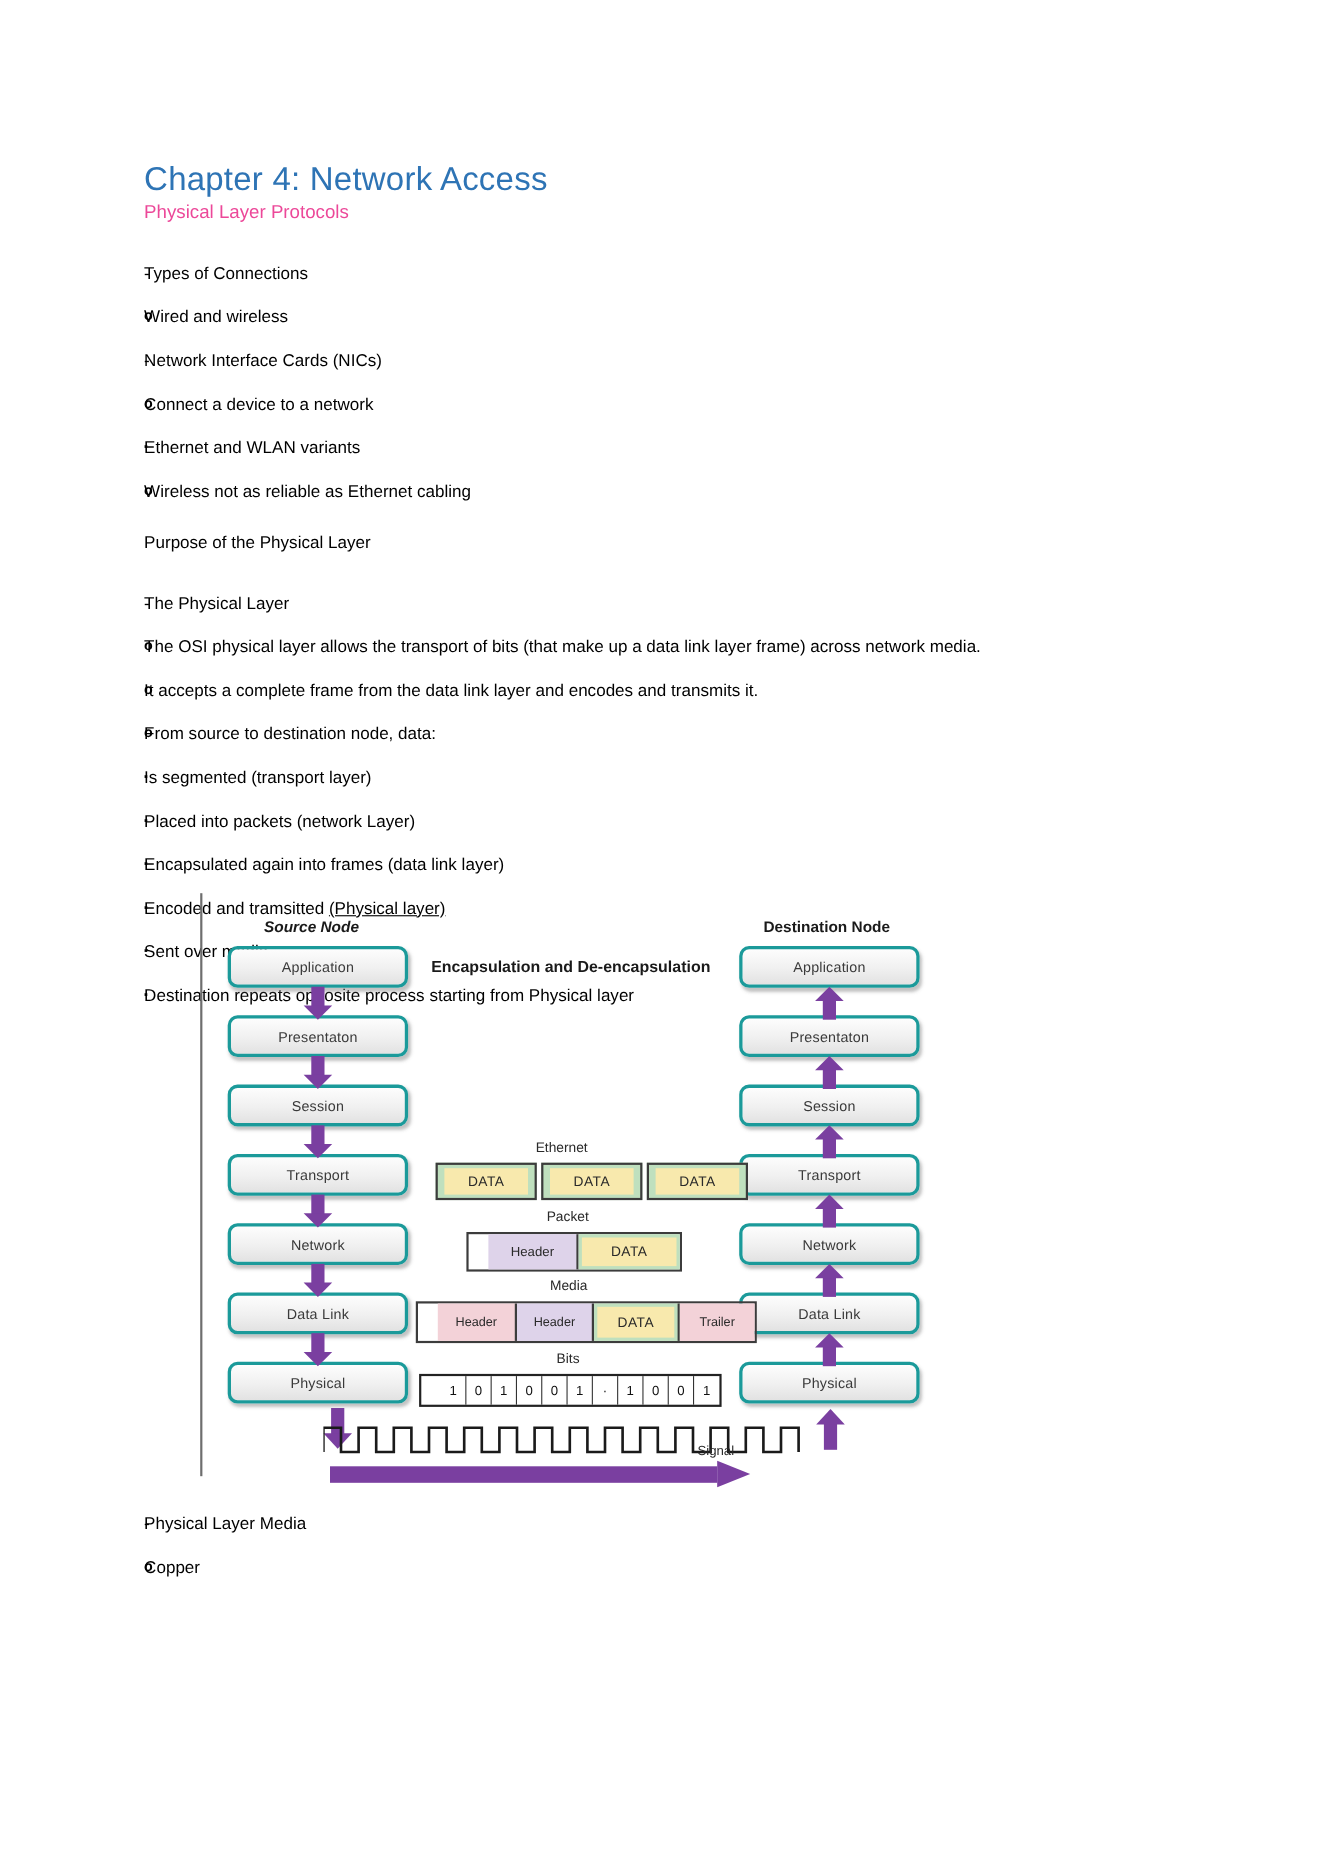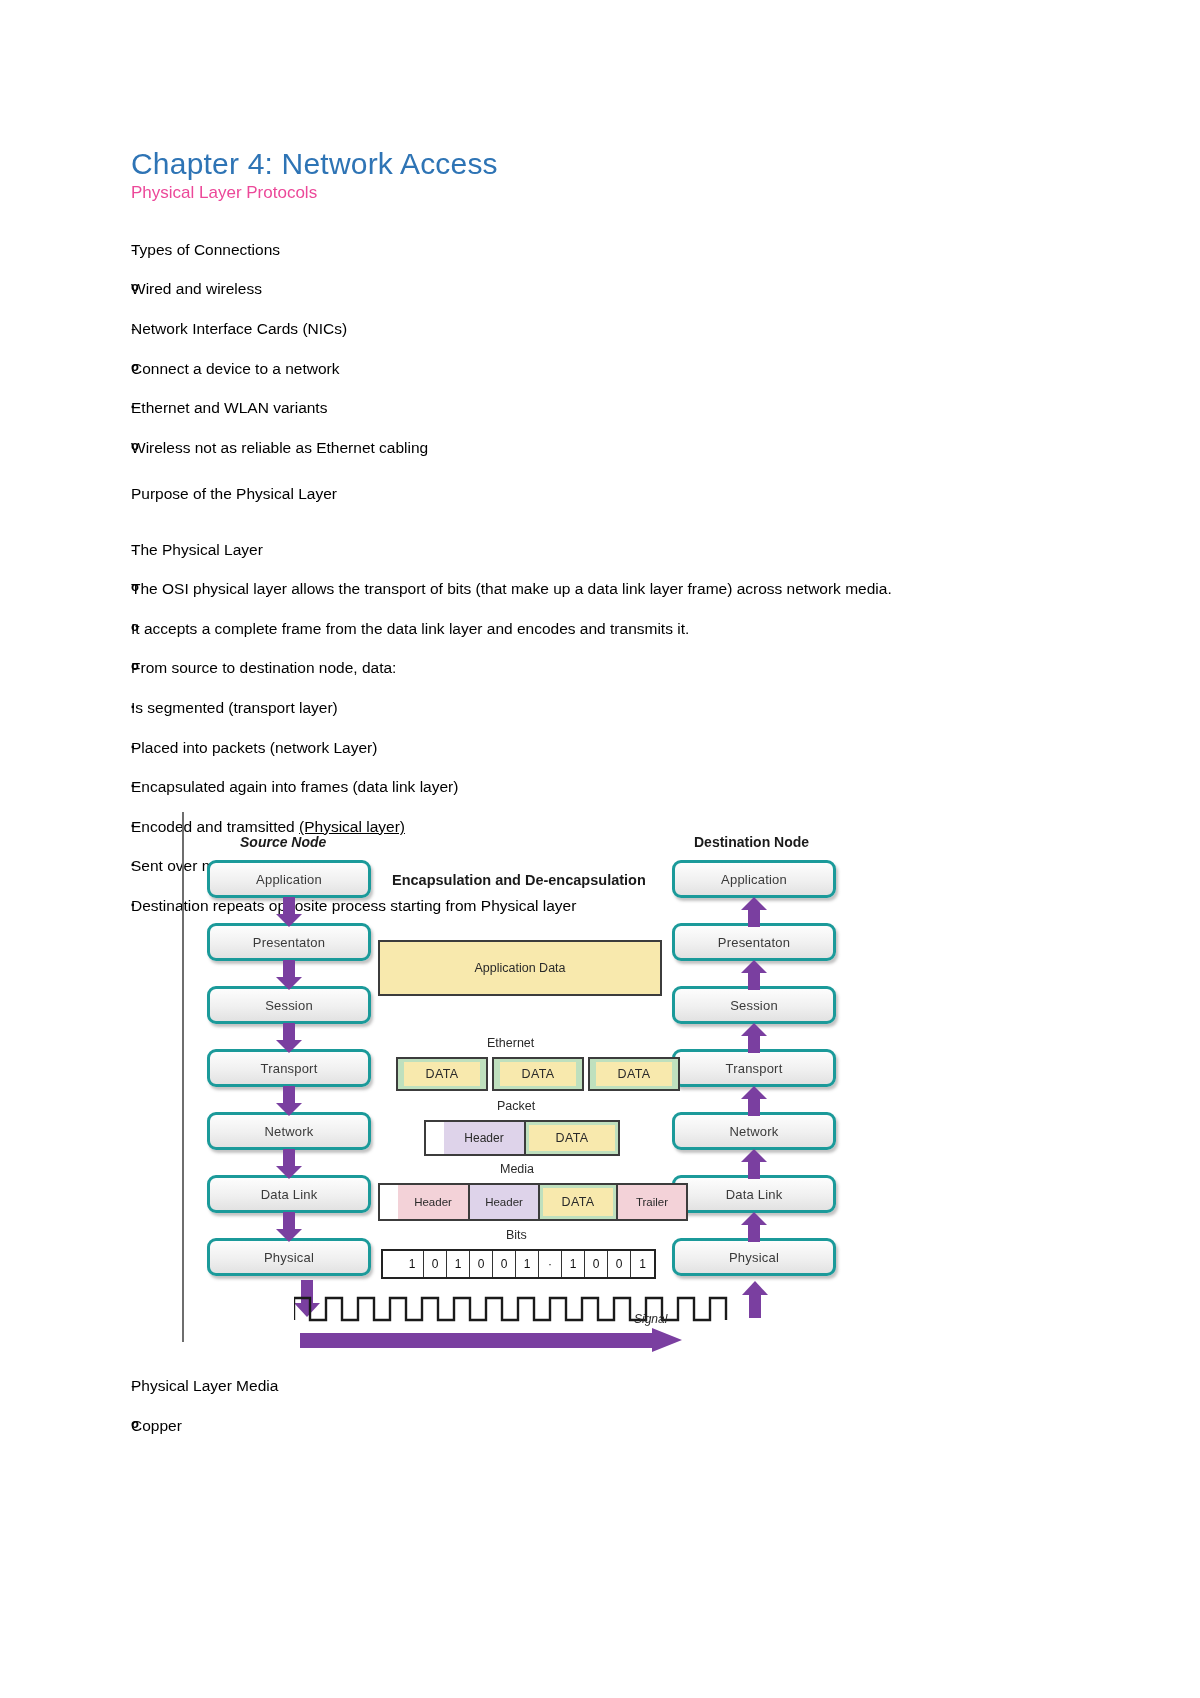--- a/index.html
+++ b/index.html
@@ -281,21 +281,20 @@
     top: 480px;
     width: 440px;
     height: 34px;
   }
   .signal-label {
     position: absolute;
     left: 452px;
     top: 500px;
     font-size: 12px;
     color: #2a2a2a;
-    font-style: italic;
   }
   .big-arrow {
     position: absolute;
     left: 118px;
     top: 516px;
     width: 382px;
     height: 24px;
   }
   .big-arrow .shaft {
     position: absolute;
@@ -541,21 +540,20 @@
       </div>
     <div class="arrow up" style="left:559px; top:337px;">
         <div class="shaft"></div>
         <div class="head"></div>
       </div>
     <div class="arrow up" style="left:559px; top:400px;">
         <div class="shaft"></div>
         <div class="head"></div>
       </div>
 
-    <div class="appdata">Application Data</div>
 
     <div class="pdu-label" style="left:305px; top:224px;">Ethernet</div>
     <div class="seg-row">
       <div class="seg">
           <div class="inner">DATA</div>
         </div>
       <div class="seg">
           <div class="inner">DATA</div>
         </div>
       <div class="seg">

